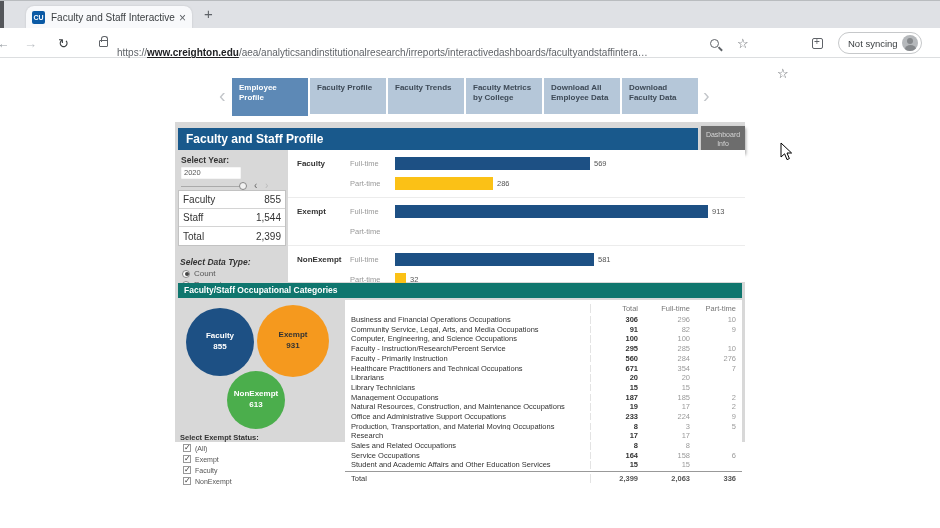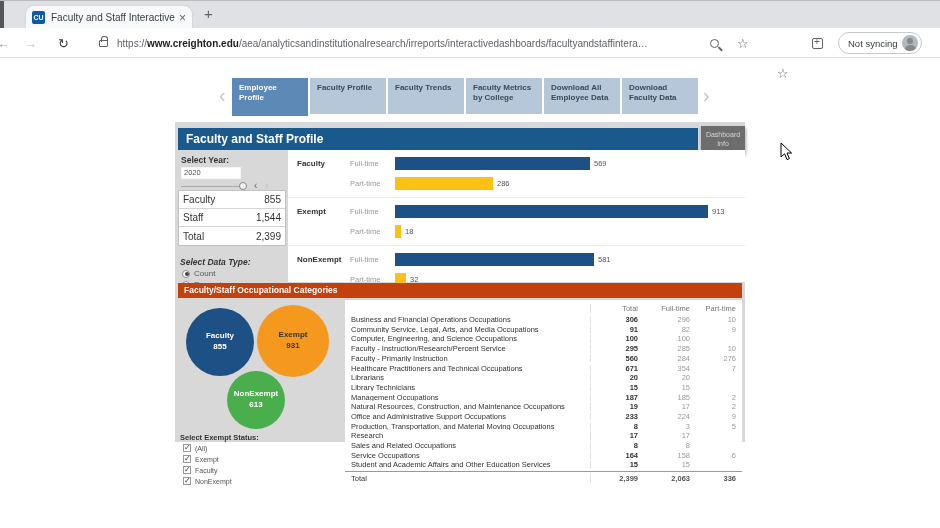--- a/index.html
+++ b/index.html
@@ -24,21 +24,21 @@
 
   .toolbar { position:absolute; left:0; top:28px; width:940px; height:30px;
              background:#fff; border-bottom:1px solid #dcdee0; }
   .tb { position:absolute; top:28px; height:30px; display:flex; align-items:center; }
   .nav-arrow { font-size:13px; }
   .refresh { font-size:13px; color:#3c4043; }
   .lock { width:9px; height:7px; border:1px solid #5f6368; border-radius:1px; position:relative; }
   .lock:before { content:""; position:absolute; left:1px; top:-5px; width:5px; height:5px;
                  border:1px solid #5f6368; border-bottom:none; border-radius:3px 3px 0 0; }
   .url { font-size:10px; color:#5f6368; white-space:nowrap; overflow:hidden; width:566px; }
-  .url b { color:#202124; font-weight:bold; }
+  .url b { color:#202124; font-weight:bold;text-decoration:underline; }
   .mag { width:9px; height:9px; border:1.5px solid #5f6368; border-radius:50%; position:relative; }
   .mag:after { content:""; position:absolute; left:7px; top:8px; width:5px; height:1.5px;
                background:#5f6368; transform:rotate(45deg); }
   .star { font-size:13px; color:#5f6368; position:relative; }
   .collections { width:11px; height:11px; border:1.5px solid #5f6368; border-radius:2px;
                  position:relative; }
   .collections:before { content:"+"; position:absolute; left:1px; top:-3px; font-size:10px;
                         color:#5f6368; }
   .sync-pill { position:absolute; left:838px; top:32px; width:84px; height:22px;
                border:1px solid #c6c8ca; border-radius:11px; display:flex; align-items:center;
@@ -98,21 +98,21 @@
   .bar-group { padding:3px 0 4px 0; }
   .bar-group + .bar-group { border-top:1px solid #ececec; }
   .bar-row { height:20px; display:flex; align-items:center; }
   .g-label { width:62px; padding-left:9px; font-size:8px; font-weight:bold; color:#333; flex:none; }
   .s-label { width:45px; font-size:7.5px; color:#999; flex:none; }
   .track2 { flex:1; display:flex; align-items:center; }
   .hbar { height:13px; flex:none; }
   .bval { font-size:7.5px; color:#555; margin-left:4px; }
 
   
-  .occ-header { position:absolute; left:3px; top:161px; width:564px; height:15px; background:#c2410c;
+  .occ-header { position:absolute; left:3px; top:161px; width:564px; height:15px; background:#0f766e;
                 color:#fff; font-size:8.5px; font-weight:bold; line-height:15px; padding-left:6px; }
   .bubble { position:absolute; border-radius:50%; display:flex; flex-direction:column;
             align-items:center; justify-content:center; font-size:8px; font-weight:bold;
             line-height:1.35; text-align:center; }
   .bub-faculty   { left:11px; top:186px; width:68px; height:68px; }
   .bub-exempt    { left:82px; top:183px; width:72px; height:72px; }
   .bub-nonexempt { left:52px; top:249px; width:58px; height:58px; }
   .cb-row { position:absolute; left:8px; display:flex; align-items:center; }
   .cbox { width:8px; height:8px; background:#fff; border:1px solid #999; position:relative;
           flex:none; }
@@ -149,21 +149,21 @@
   </div>
   <span class="newtab">+</span>
 </div>
 <div class="toolbar"></div>
 <span class="tb nav-arrow" style="left:-3px; color:#9aa0a6; width:10px; overflow:hidden;">←</span>
 <span class="tb nav-arrow" style="left:24px; color:#bdc1c5;">→</span>
 <span class="tb refresh" style="left:58px;">↻</span>
 <span class="tb" style="left:99px;">
     <span class="lock"></span>
   </span>
-<span class="tb url" style="left:117px;">
+<span class="tb url" style="left:117px;align-items:flex-end;">
     <span>https://</span>
     <b>www.creighton.edu</b>
     <span>/aea/analyticsandinstitutionalresearch/irreports/interactivedashboards/facultyandstaffintera…</span>
   </span>
 <span class="tb" style="left:710px;">
     <span class="mag"></span>
   </span>
 <span class="tb star" style="left:737px;">
     <span>☆</span>
   </span>
@@ -253,24 +253,20 @@
           <span class="g-label">Exempt</span>
           <span class="s-label">Full-time</span>
           <span class="track2">
             <span class="hbar" style="width: 313px; background: rgb(29, 80, 132);"></span>
             <span class="bval">913</span>
           </span>
         </div>
       <div class="bar-row">
           <span class="g-label"></span>
           <span class="s-label">Part-time</span>
-          <span class="track2">
-            <span class="hbar" style="width: 6px; background: rgb(251, 193, 22);"></span>
-            <span class="bval">18</span>
-          </span>
         </div>
     </div>
     <div class="bar-group">
       <div class="bar-row">
           <span class="g-label">NonExempt</span>
           <span class="s-label">Full-time</span>
           <span class="track2">
             <span class="hbar" style="width: 199px; background: rgb(29, 80, 132);"></span>
             <span class="bval">581</span>
           </span>

